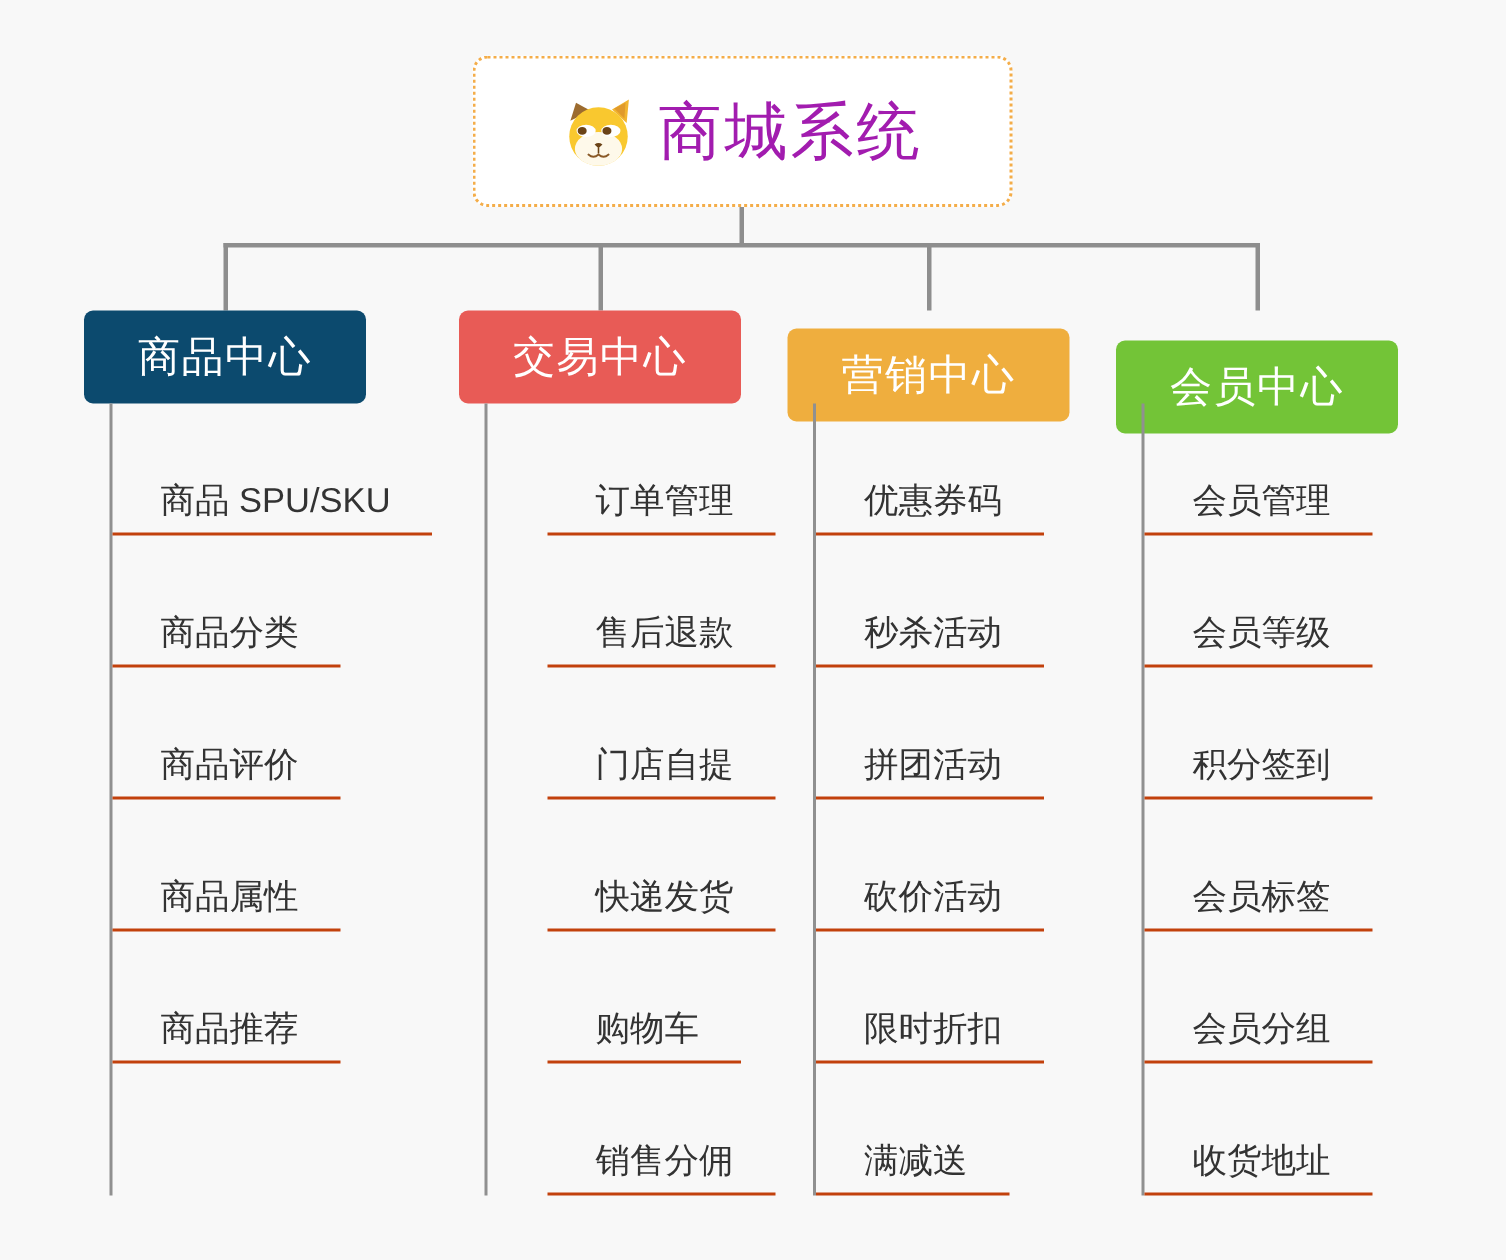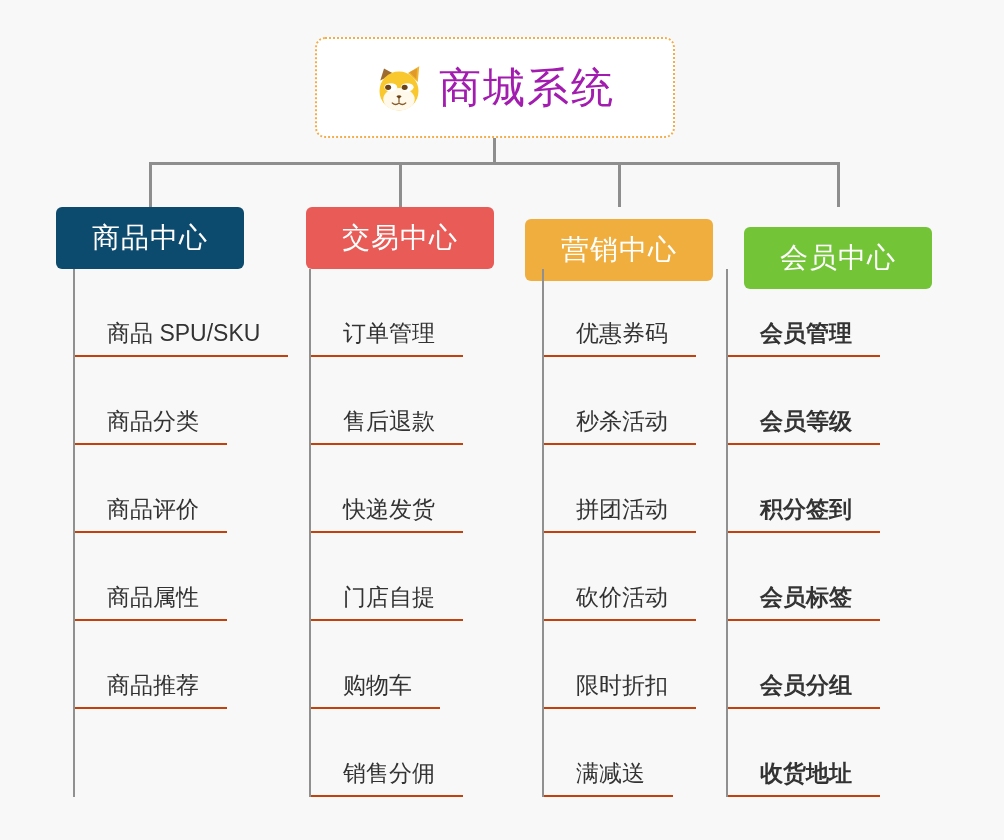--- a/index.html
+++ b/index.html
@@ -53,23 +53,23 @@
   .b2 .branch-box { left: 525px; margin-top: 12px; }
   .b3 .branch-box { left: 744px; }
 
   
   .branch-items {
     position: absolute; top: 269px; height: 528px;
     border-left: 2px solid #909090;
     box-sizing: content-box;
   }
   .b0 .branch-items { left: 73px;  }
-  .b1 .branch-items { left: 309px; }
+  .b1 .branch-items { left: 323px; padding-left: 40px; }
   .b2 .branch-items { left: 542px; }
-  .b3 .branch-items { left: 726px; font-weight: bold; }
+  .b3 .branch-items { left: 761px; }
 
   .item {
     height: 88px;
     display: flex; align-items: flex-end;
     width: fit-content;
     box-sizing: border-box;
     padding: 0 28px 6px 32px;
     border-bottom: 2px solid #c2410c;
     font-size: 23px; color: #333333;
     white-space: nowrap;
@@ -120,22 +120,22 @@
     </div>
   </div>
 
   <div class="branch b1">
     <div class="branch-box" style="background-color: rgb(232, 91, 86);">
       <span>交易中心</span>
     </div>
     <div class="branch-items">
       <div class="item">订单管理</div>
       <div class="item">售后退款</div>
+      <div class="item">门店自提</div>
       <div class="item">快递发货</div>
-      <div class="item">门店自提</div>
       <div class="item">购物车</div>
       <div class="item">销售分佣</div>
     </div>
   </div>
 
   <div class="branch b2">
     <div class="branch-box" style="background-color: rgb(239, 174, 62);">
       <span>营销中心</span>
     </div>
     <div class="branch-items">

